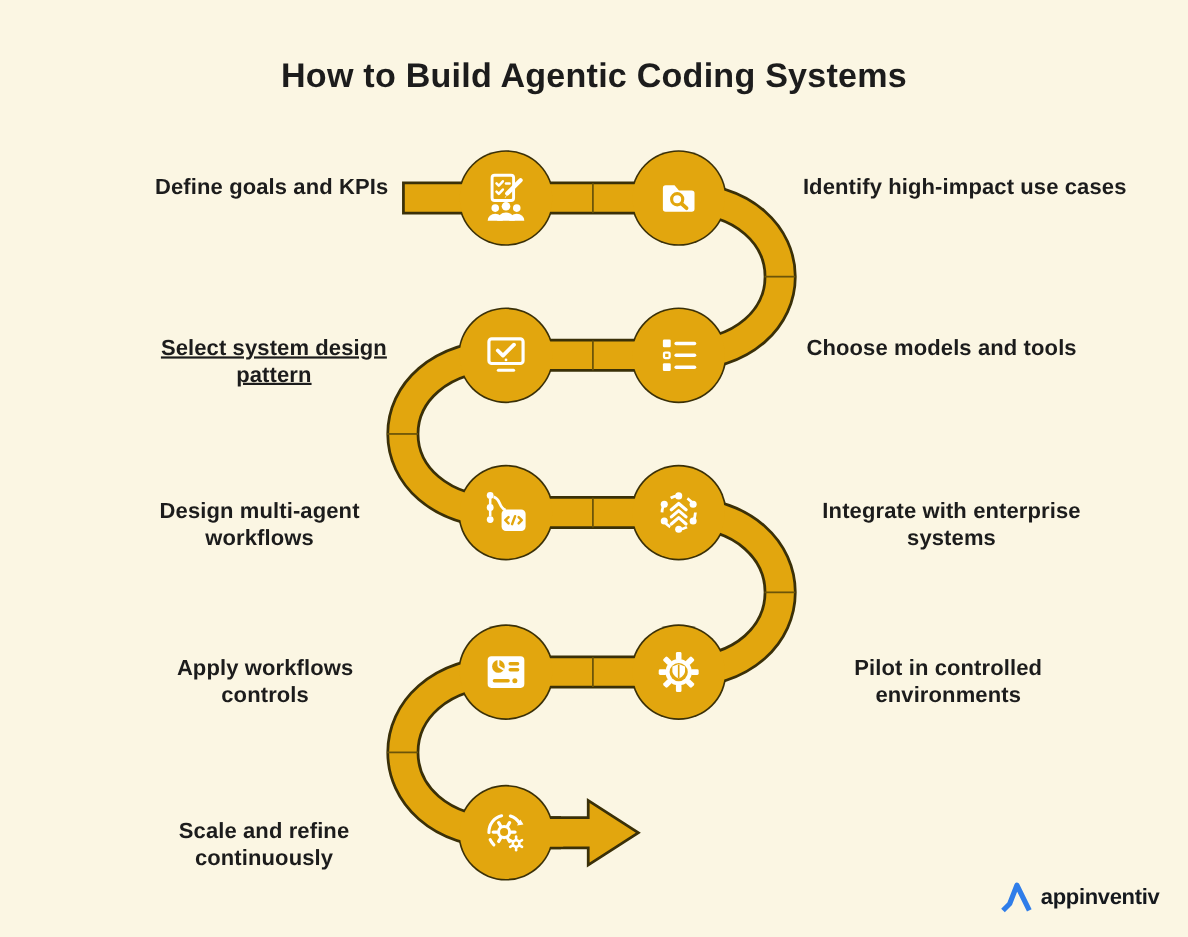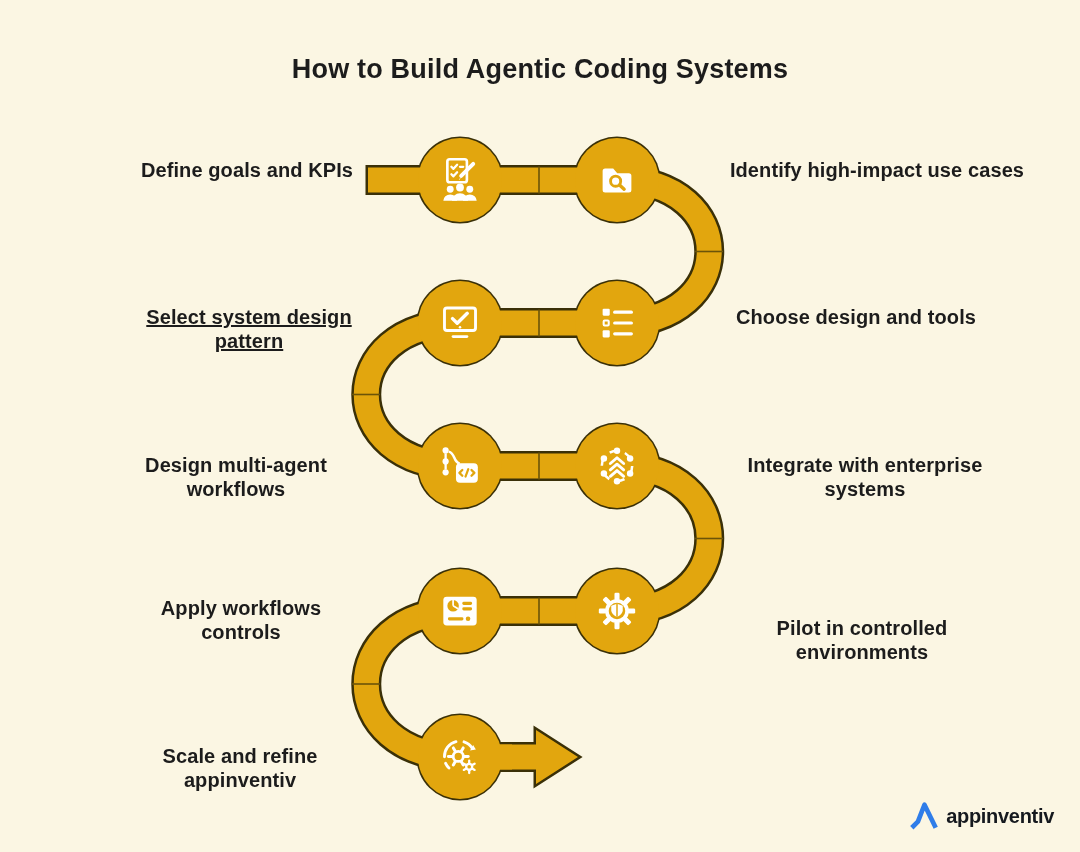--- a/index.html
+++ b/index.html
@@ -17,38 +17,38 @@
     width:1080px;height:852px;
     background:var(--bg);
     overflow:hidden;
     font-family:"Liberation Sans", sans-serif;
     margin:0 auto;
   }
   .title{
     position:absolute;left:540px;top:69px;
     transform:translate(-50%,-50%);
     white-space:nowrap;
-    font-size:27px;font-weight:bold;color:var(--txt);
+    font-size:31px;font-weight:bold;color:var(--txt);
     letter-spacing:.2px;
   }
   .diagram-svg{position:absolute;left:0;top:0;}
   .lbl{
     position:absolute;transform:translate(-50%,-50%);
     text-align:center;font-size:20px;font-weight:bold;
     color:var(--txt);line-height:24px;letter-spacing:.1px;
   }
   .nw{white-space:nowrap;}
   #lbl1{left:247px;top:170px;}
   #lbl2{left:877px;top:170px;}
   #lbl3{left:249px;top:329px;width:230px;text-decoration:underline;}
   #lbl4{left:856px;top:317px;}
   #lbl5{left:236px;top:477px;width:200px;}
   #lbl6{left:865px;top:477px;width:250px;}
   #lbl7{left:241px;top:620px;width:200px;}
-  #lbl8{left:862px;top:620px;width:200px;margin-top:20px;}
+  #lbl8{left:862px;top:620px;width:200px;}
   #lbl9{left:240px;top:768px;width:180px;}
 
   
   .pathA{fill:none;stroke:var(--outline);stroke-width:30;}
   .pathB{fill:none;stroke:var(--gold);stroke-width:25;}
   .nodeA{fill:var(--outline);}
   .nodeB{fill:var(--gold);}
   .arrowA{fill:var(--outline);stroke:var(--outline);stroke-width:5;stroke-linejoin:miter;}
   .arrowB{fill:var(--gold);}
   .seam{stroke:var(--seam);stroke-width:1.6;}
@@ -225,26 +225,26 @@
         <line x1="28" y1="25.5" x2="28" y2="23.1"></line>
         <line x1="30.6" y1="27" x2="32.7" y2="25.8"></line>
       </g>
       <circle cx="28" cy="28.5" r="2.6" fill="var(--gold)" stroke="#fff" stroke-width="2"></circle>
     </g>
   </svg>
 
   <div class="lbl nw" id="lbl1">Define goals and KPIs</div>
   <div class="lbl nw" id="lbl2">Identify high-impact use cases</div>
   <div class="lbl" id="lbl3">Select system design pattern</div>
-  <div class="lbl nw" id="lbl4">Choose design and tools</div>
+  <div class="lbl nw" id="lbl4">Choose models and tools</div>
   <div class="lbl" id="lbl6">Integrate with enterprise systems</div>
   <div class="lbl" id="lbl5">Design multi-agent workflows</div>
   <div class="lbl" id="lbl7">Apply workflows controls</div>
   <div class="lbl" id="lbl8">Pilot in controlled environments</div>
-  <div class="lbl" id="lbl9">Scale and refine appinventiv</div>
+  <div class="lbl" id="lbl9">Scale and refine continuously</div>
 
   <div class="logo">
     <svg width="30" height="32" viewBox="0 0 32 34">
       <path d="M3,29.5 L9.5,23 L16.5,5 L28.5,29.5" fill="none" stroke="var(--blue)" stroke-width="5" stroke-linejoin="round"></path>
     </svg>
     <span class="logo-text">appinventiv</span>
   </div>
 
 </div>
 

